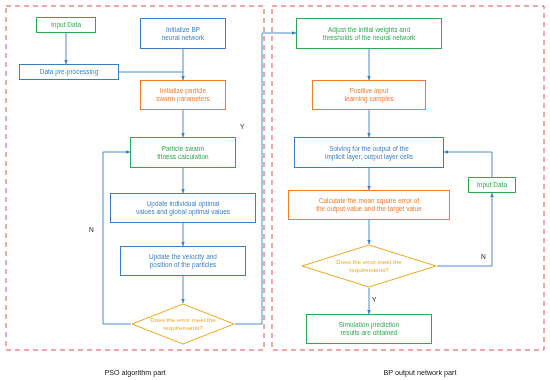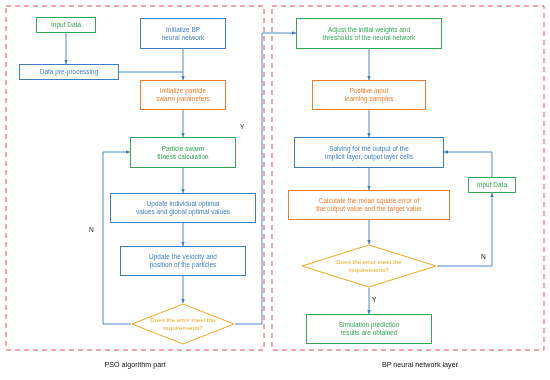--- a/index.html
+++ b/index.html
@@ -68,20 +68,21 @@
   .edge-label {
     position: absolute;
     font-size: 6.6px;
     color: #222222;
   }
   .part-label {
     position: absolute;
     font-size: 7.2px;
     color: #111111;
     text-align: center;
+    margin-top: 8px;
   }
 </style>
 </head>
 <body>
 
 <svg id="canvas" viewBox="0 0 550 380">
 
   <rect x="6" y="6" width="258" height="344" fill="none" stroke="#e0504f" stroke-width="1" stroke-dasharray="5,4"></rect>
   <rect x="272" y="6" width="272" height="344" fill="none" stroke="#e0504f" stroke-width="1" stroke-dasharray="5,4"></rect>
 
@@ -170,13 +171,13 @@
 <div class="node green" style="left:468px; top:177px; width:48px; height:16px;">Input Data</div>
 
 <div class="node green" style="left:306px; top:314px; width:126px; height:30px;">Simulation prediction<br>results are obtained</div>
 
 <div class="edge-label" style="left:240px; top:123px;">Y</div>
 <div class="edge-label" style="left:89px; top:226px;">N</div>
 <div class="edge-label" style="left:372px; top:296px;">Y</div>
 <div class="edge-label" style="left:481px; top:253px;">N</div>
 
 <div class="part-label" style="left:75px; top:360px; width:120px;">PSO algorithm part</div>
-<div class="part-label" style="left:350px; top:360px; width:140px;">BP neural network layer</div>
+<div class="part-label" style="left:350px; top:360px; width:140px;">BP output network part</div>
 
 </body></html>

